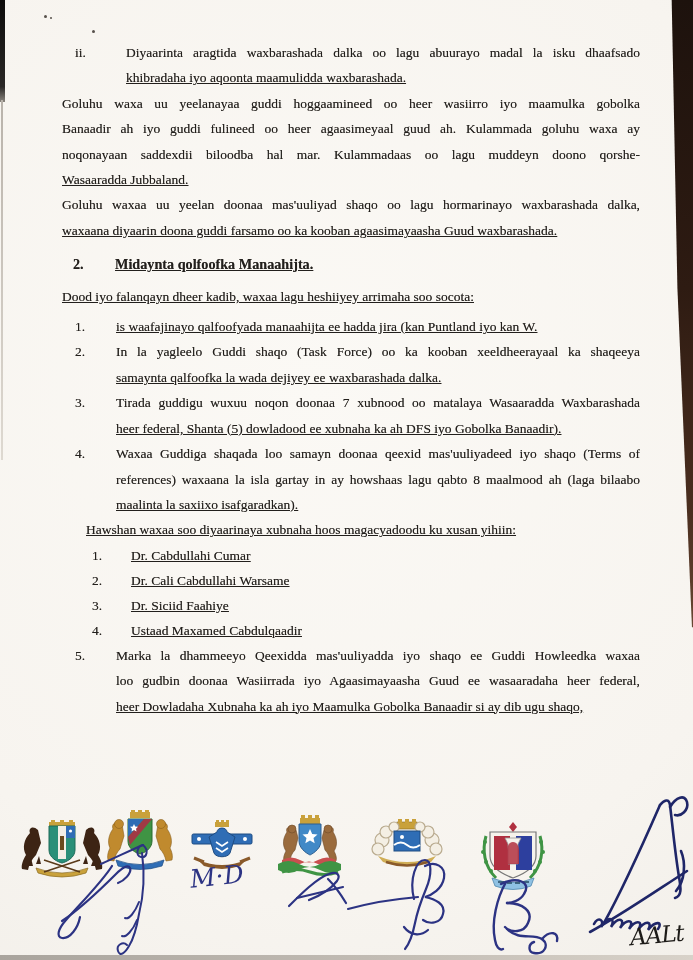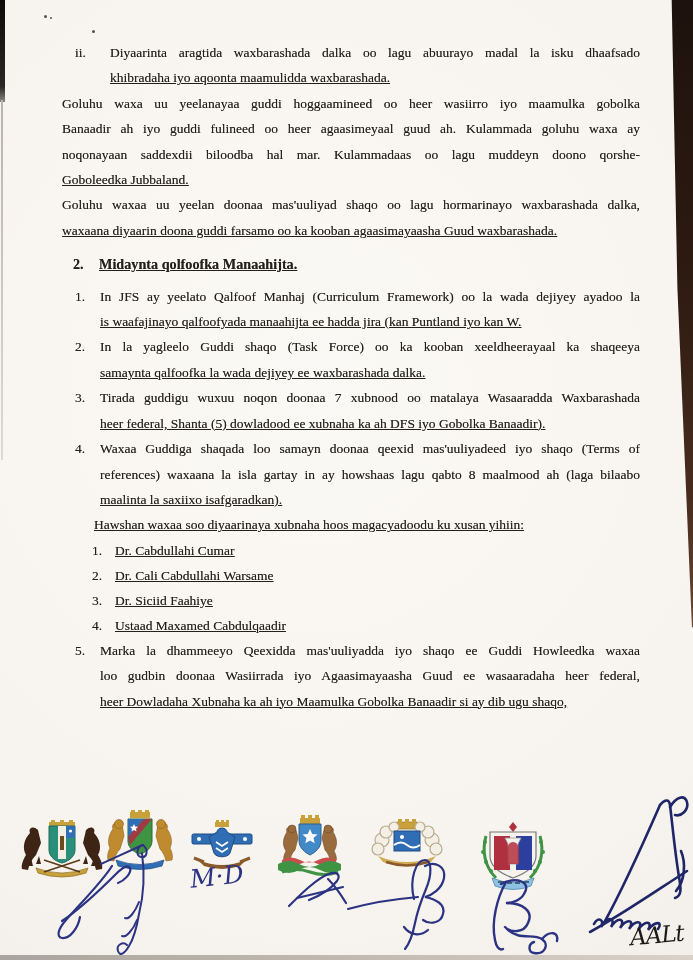--- a/index.html
+++ b/index.html
@@ -32,35 +32,35 @@
     background:linear-gradient(90deg,#a9a49d 0%, #c2bcb4 55%, #d8d2c9 100%);
   }
   .speck{position:absolute;background:#57514b;border-radius:50%;}
 
   
   .text-col{
     position:absolute;left:62px;top:40px;width:578px;
     font-size:13.5px;line-height:25.4px;
     text-shadow:0 0 .5px rgba(30,25,20,.55);
   }
-  .block{display:flex;}
+  .block{display:flex;gap:16px;}
   .block .marker{flex:0 0 auto;}
   .block .lines{flex:1 1 auto;min-width:0;}
   .line{text-align:justify;text-align-last:justify;}
   .line:last-child{text-align-last:left;text-decoration:underline;}
   .roman-item .marker{margin-left:13px;width:35px;}
   .roman-item .lines{max-width:530px;}
   .num-item .marker{margin-left:13px;width:25px;}
   .num-item .lines{max-width:540px;}
   .heading{font-weight:bold;margin-top:9px;margin-bottom:6px;font-size:14.2px;}
   .heading .marker{margin-left:11px;width:26px;}
   .heading .line{text-align-last:left;}
   .para{}
   .para.after-gap{margin-bottom:5px;}
-  .hang-para{margin-left:32px;}
+  .hang-para{margin-left:24px;}
   .hang-para .line{text-align-last:left;}
   .name-item{line-height:25px;}
   .name-item .marker{margin-left:30px;width:23px;}
   .name-item .line{text-align:center;text-align-last:left;}
 
   
   .emblem,.sig{position:absolute;}
   .hand{
     position:absolute;
     font-family:"DejaVu Serif","Liberation Serif",serif;
@@ -88,39 +88,43 @@
         <div class="lines">
           <div class="line">Diyaarinta aragtida waxbarashada dalka oo lagu abuurayo madal la isku dhaafsado</div>
           <div class="line">khibradaha iyo aqoonta maamulidda waxbarashada.</div>
         </div>
       </div>
       <div class="block para">
         <div class="lines">
           <div class="line">Goluhu waxa uu yeelanayaa guddi hoggaamineed oo heer wasiirro iyo maamulka gobolka</div>
           <div class="line">Banaadir ah iyo guddi fulineed oo heer agaasimeyaal guud ah. Kulammada goluhu waxa ay</div>
           <div class="line">noqonayaan saddexdii biloodba hal mar. Kulammadaas oo lagu muddeyn doono qorshe-</div>
-          <div class="line">Goboleedka Jubbaland.</div>
+          <div class="line">Wasaaradda Jubbaland.</div>
         </div>
       </div>
       <div class="block para">
         <div class="lines">
           <div class="line">Goluhu waxaa uu yeelan doonaa mas'uuliyad shaqo oo lagu hormarinayo waxbarashada dalka,</div>
           <div class="line">waxaana diyaarin doona guddi farsamo oo ka kooban agaasimayaasha Guud waxbarashada.</div>
         </div>
       </div>
       <div class="block heading">
         <span class="marker">2.</span>
         <div class="lines">
           <div class="line">Midaynta qolfoofka Manaahijta.</div>
         </div>
       </div>
+      <div class="block para after-gap">
+        <div class="lines">
+          <div class="line">Dood iyo falanqayn dheer kadib, waxaa lagu heshiiyey arrimaha soo socota:</div>
+        </div>
+      </div>
       <div class="block num-item">
         <span class="marker">1.</span>
         <div class="lines">
-          <div class="line">In JFS ay yeelato Qalfoof Manhaj (Curriculum Framework) oo la wada dejiyey ayadoo la</div>
           <div class="line">is waafajinayo qalfoofyada manaahijta ee hadda jira (kan Puntland iyo kan W.</div>
         </div>
       </div>
       <div class="block num-item">
         <span class="marker">2.</span>
         <div class="lines">
           <div class="line">In la yagleelo Guddi shaqo (Task Force) oo ka kooban xeeldheerayaal ka shaqeeya</div>
           <div class="line">samaynta qalfoofka la wada dejiyey ee waxbarashada dalka.</div>
         </div>
       </div>

